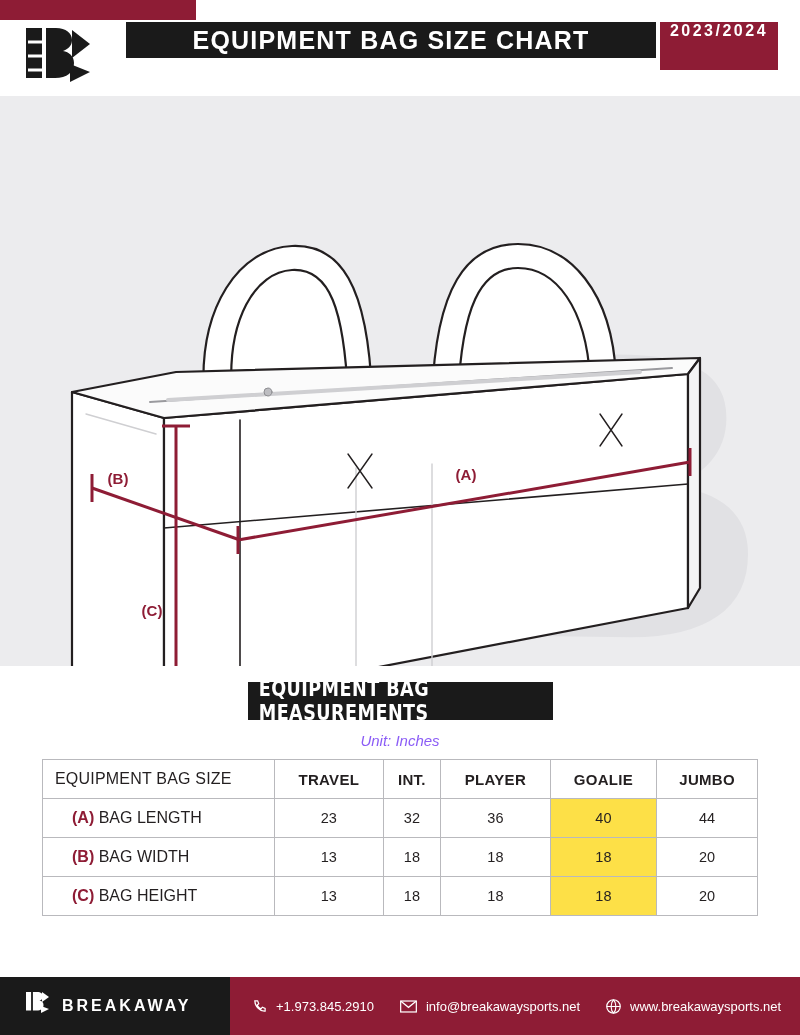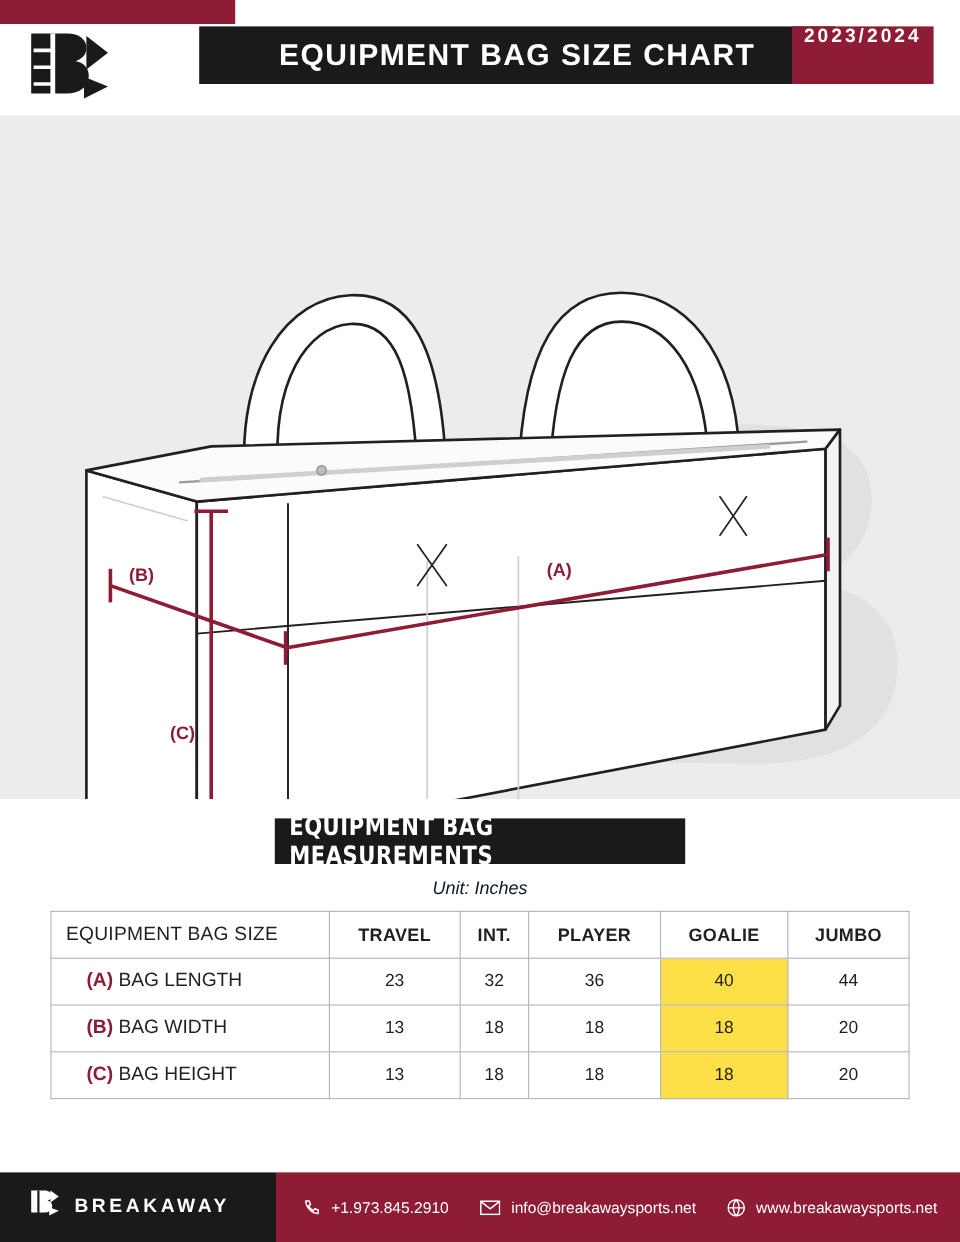--- a/index.html
+++ b/index.html
@@ -22,23 +22,23 @@
     position:absolute; left:0; top:0;
     width:196px; height:20px;
     background:#8e1c35;
   }
   .hdr-logo {
     position:absolute; left:22px; top:22px;
     width:72px; height:68px;
   }
   .hdr-title-bar {
     position:absolute; left:126px; top:22px;
-    width:530px; height:48px;
+    width:530px; height:36px;
     background:#1a1a1a;
-    display:flex; align-items:center; justify-content:center;margin-left:40px;
+    display:flex; align-items:center; justify-content:center;
   }
   .hdr-title-bar .txt {
     color:#ffffff;
     font-size:25px;
     font-weight:bold;
     letter-spacing:1.2px;
   }
   .hdr-year-bar {
     position:absolute; left:660px; top:22px;
     width:118px; height:48px;
@@ -72,37 +72,37 @@
   .stage svg { position:absolute; left:0; top:0; }
 
   
   .meas {
     position:relative;
     background:#ffffff;
     padding-top:16px;
   }
   .meas-title {
     margin:0 auto;
-    width:342px; height:38px;
+    width:305px; height:38px;
     background:#1a1a1a;
     display:flex; align-items:center; justify-content:center;
   }
   .meas-title .txt {
     color:#ffffff;
     font-size:21px;
     font-weight:bold;
     letter-spacing:.5px;
     font-family:"DejaVu Sans Condensed","Liberation Sans",sans-serif;
     transform:scaleX(.93);
   }
   .unit {
     text-align:center;
     font-style:italic;
     font-size:15px;
-    color:#0f172a;
+    color:#8b5cf6;
     margin:12px 0 10px;
   }
 
   table {
     width:716px;
     margin:0 auto;
     border-collapse:collapse;
     font-size:14.5px;
   }
   th, td {

